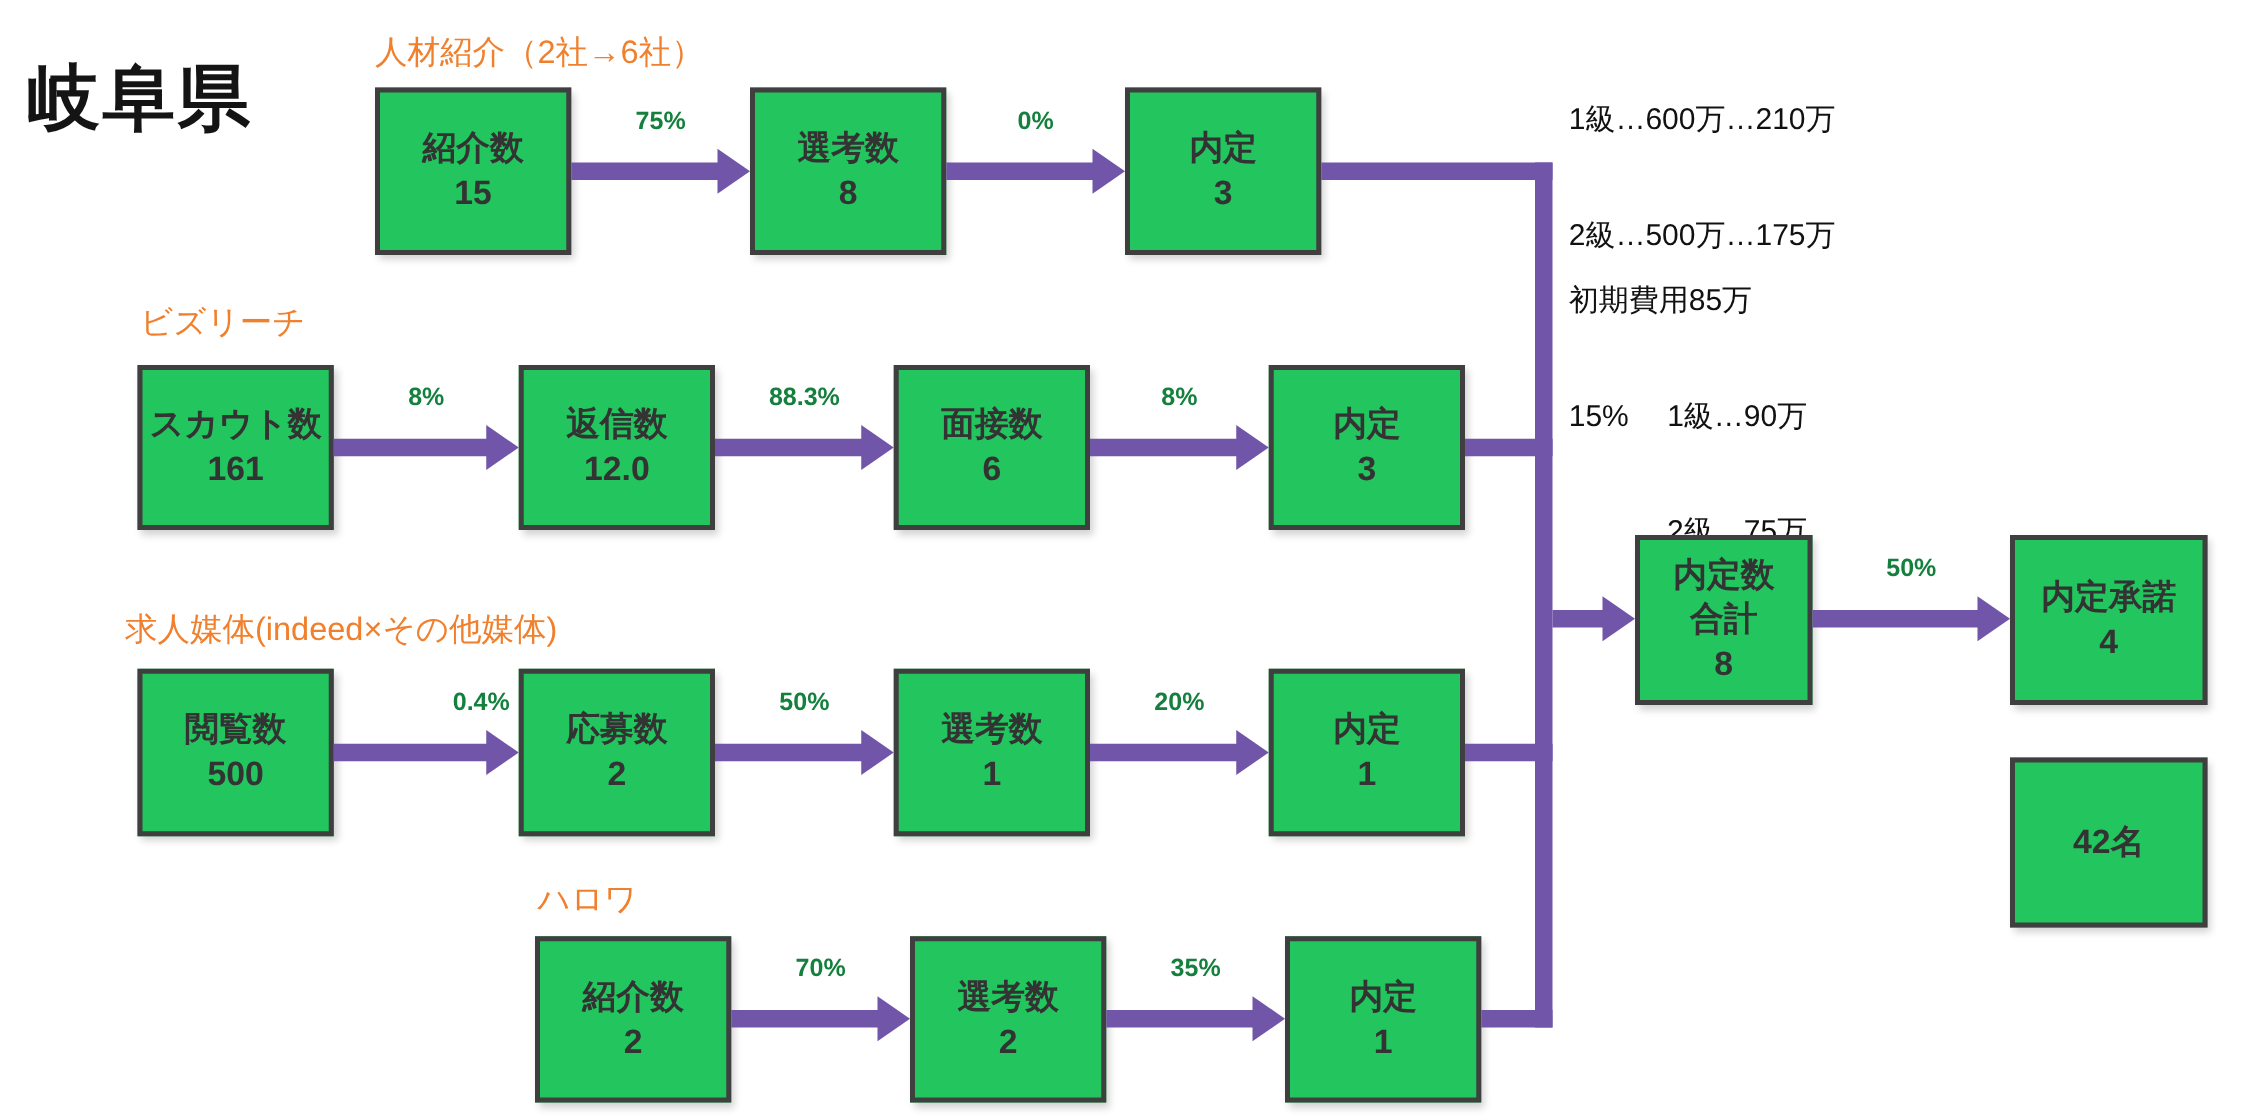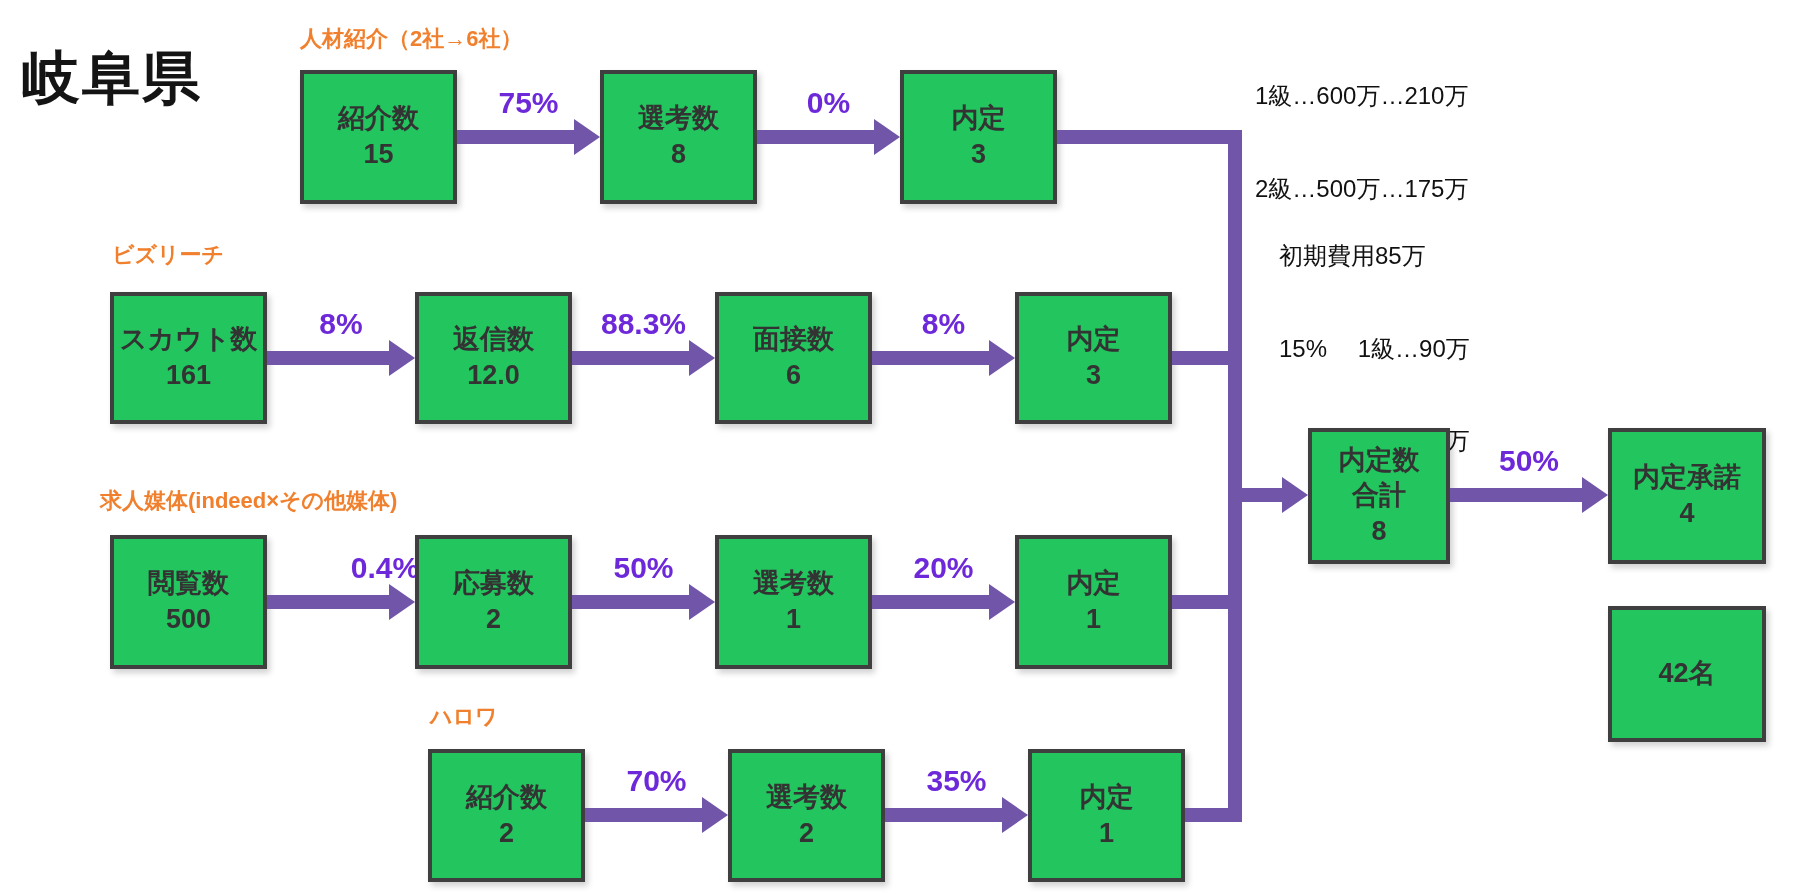--- a/index.html
+++ b/index.html
@@ -5,30 +5,30 @@
   html,body{margin:0;padding:0;background:#ffffff;}
   .canvas{
     position:relative;width:1811px;height:894px;background:#ffffff;
     font-family:"Liberation Sans", sans-serif;overflow:hidden;color:#222;
   }
   .title{
     position:absolute;left:22px;top:24px;font-size:58px;font-weight:600;
     color:#141414;letter-spacing:2px;margin-top:16px;
   }
   .chan-label{
-    position:absolute;color:#F0802D;font-weight:bold;font-size:22px;white-space:nowrap;
+    position:absolute;color:#F0802D;font-weight:normal;font-size:26px;white-space:nowrap;
   }
   .box{
     position:absolute;background:#22c55e;border:4px solid #3F3F3F;box-sizing:border-box;
     display:flex;flex-direction:column;align-items:center;justify-content:center;
     font-weight:bold;font-size:27px;line-height:1.32;color:#333;text-align:center;
     box-shadow:3px 4px 6px rgba(0,0,0,0.18);
   }
   .rate{
-    position:absolute;font-weight:bold;font-size:30px;color:#6d28d9;text-align:center;
+    position:absolute;font-weight:bold;font-size:20px;color:#15803d;text-align:center;
   }
   .hline{position:absolute;height:14px;background:#7155A8;}
   .vline{position:absolute;width:14px;background:#7155A8;}
   .arrow{position:absolute;height:36px;}
   .arrow .shaft{position:absolute;left:0;top:11px;height:14px;width:calc(100% - 24px);background:#7155A8;}
   .arrow .head{
     position:absolute;right:0;top:0;width:0;height:0;
     border-top:18px solid transparent;border-bottom:18px solid transparent;
     border-left:26px solid #7155A8;
   }
@@ -40,21 +40,21 @@
 <body>
 
 <div class="canvas">
 
   <div class="title">岐阜県</div>
 
   <div class="note" style="left:1255px;top:20px;">
     <div>1級…600万…210万</div>
     <div>2級…500万…175万</div>
   </div>
-  <div class="note" style="left:1255px;top:180px;margin-left:24px;">
+  <div class="note" style="left:1255px;top:165px;">
     <div>初期費用85万</div>
     <div>15%　 1級…90万</div>
     <div>　　　 2級…75万</div>
   </div>
 
   <div class="chan-label" style="left:300px;top:24px;">人材紹介（2社→6社）</div>
 
   <div class="box" style="left:300px;top:70px;width:157px;height:134px;">
     <div>紹介数</div>
     <div>15</div>

